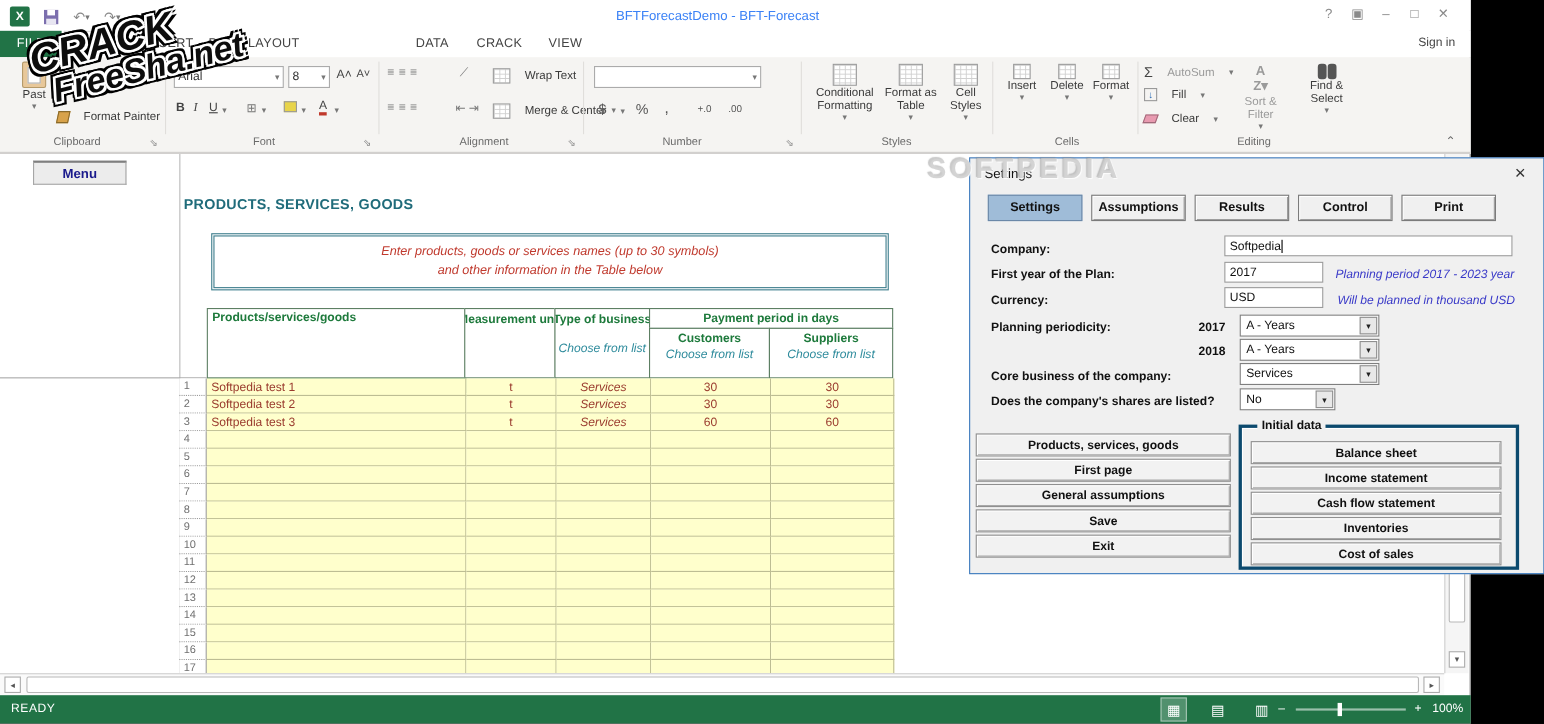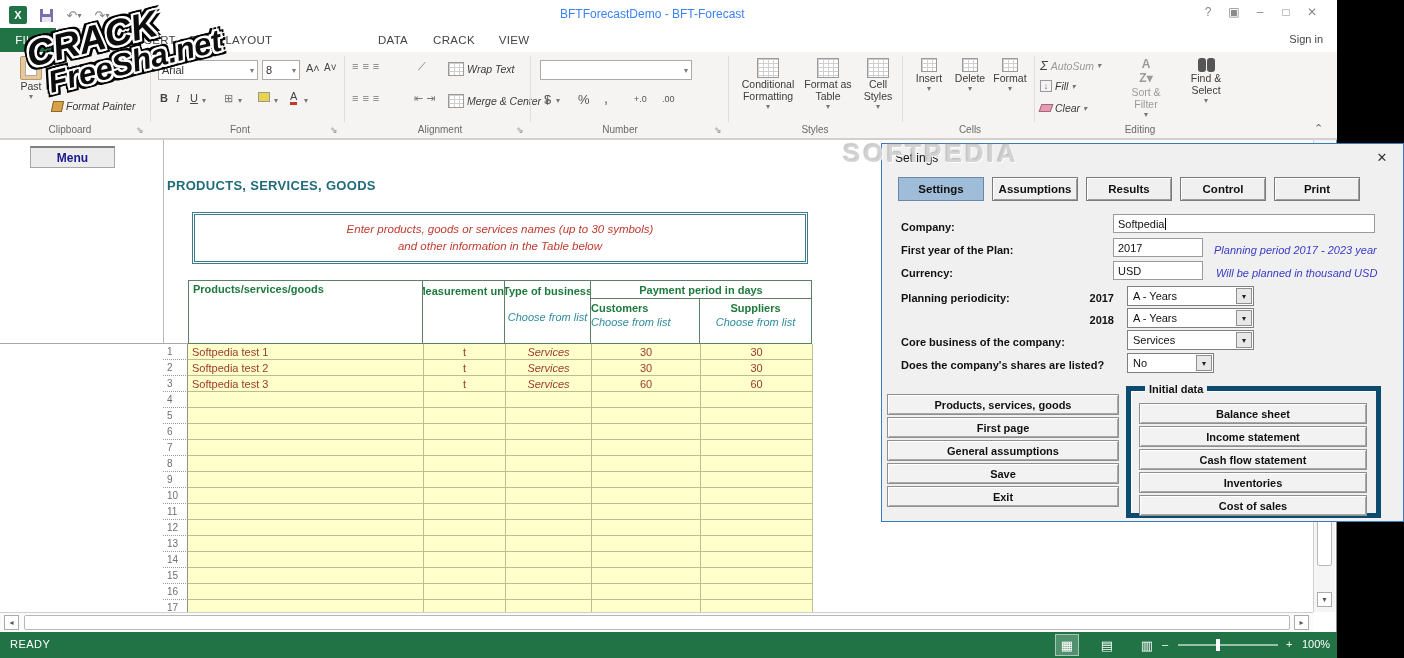--- a/index.html
+++ b/index.html
@@ -27,21 +27,21 @@
   .rtab.file { background:#217346; color:#fff; }
   .rtab.home-shape { border:1px solid #d8d8d8; border-bottom:none; background:#fff; }
   #signin { color:#444; font-size:11px; }
 
   
   #ribbon { left:0; top:52px; width:1337px; height:88px; background:#f5f4f2; border-bottom:2px solid #d2d0ce; }
   .gsep { position:absolute; top:4px; width:1px; height:66px; background:#e0dedb; }
   .glabel { position:absolute; top:72px; height:14px; font-size:10px; color:#6a6a6a; text-align:center; }
   .launcher { position:absolute; top:73px; font-size:9px; color:#8a8a8a; }
   .rbtn-big { position:absolute; display:flex; flex-direction:column; align-items:center; font-size:10.5px; color:#3b3b3b; text-align:center; line-height:1.15; }
-  .rsmall { position:absolute; font-size:10.5px; color:#3b3b3b; display:flex; align-items:center; gap:3px;font-style:italic; }
+  .rsmall { position:absolute; font-size:10.5px; color:#3b3b3b; display:flex; align-items:center; gap:13px; }
   .combo { position:absolute; background:#fff; border:1px solid #ababab; font-size:11px; color:#333; display:flex; align-items:center; padding:0 3px; }
   .combo .dd { margin-left:auto; color:#777; font-size:8px; }
   .chip { display:inline-flex; align-items:center; justify-content:center; font-size:11px; color:#444; }
   .mini-grid { width:16px; height:14px; border:1px solid #9a9a9a; background:
       linear-gradient(#cfcfcf 1px, transparent 1px) 0 0/100% 4px,
       linear-gradient(90deg,#cfcfcf 1px, transparent 1px) 0 0/5px 100%, #fff; display:inline-block; }
   .bars { font-size:11px; color:#7a7a7a; }
   .gray { color:#9a9a9a !important; }
   .dd8 { font-size:8px; color:#777; }
 
@@ -113,21 +113,21 @@
   .dinput { position:absolute; background:#fff; border:1px solid #9a9a9a; display:flex; align-items:center; padding:0 4px; color:#111; }
   .caret { display:inline-block; width:1px; height:12px; background:#000; margin-left:1px; }
   .dnote { position:absolute; color:#3a3ac8; font-style:italic; }
   .dcombo { position:absolute; background:#fff; border:1px solid #7f7f7f; display:flex; align-items:center; padding-left:5px; color:#111; }
   .dcombo .cbtn { position:absolute; right:1px; top:1px; bottom:1px; width:16px; background:#e8e8e8; border:1px solid #8f8f8f;
     display:flex; align-items:center; justify-content:center; font-size:8px; color:#222; }
   .dbtn { position:relative; height:21px; margin-bottom:2px; background:#f2f2f2; border:1px solid #8f8f8f;
     box-shadow:inset 1px 1px 0 #fff, inset -1px -1px 0 #a8a8a8; font-weight:bold; font-size:11px; color:#111;
     display:flex; align-items:center; justify-content:center; }
   #dlg-actions { left:5px; top:250px; width:232px; }
-  #groupbox { left:244px; top:242px; width:255px; height:132px; border:5px solid #0c4a6e; box-shadow:inset 1px 1px 0 #fff; }
+  #groupbox { left:244px; top:242px; width:255px; height:132px; border:3px solid #0c4a6e; box-shadow:inset 1px 1px 0 #fff; }
   #groupbox-label { position:absolute; left:14px; top:-8px; background:#f0f0f0; padding:0 4px; font-weight:bold; color:#111; }
   #initial-buttons { position:absolute; left:8px; top:12px; width:228px; }
 </style>
 </head>
 <body>
 
 <div id="stage">
   <div class="a" id="xlwin">
 
     <div class="a" id="titlebar">
@@ -334,21 +334,21 @@
           <div class="hgreen">Products/services/goods</div>
         </div>
         <div class="hc clipc hgreen" style="left:234px;top:0;width:83px;height:64px;align-items:flex-start;padding-top:4px;">
           <span style="white-space:nowrap;">Measurement unit</span>
         </div>
         <div class="hc" style="left:316px;top:0;width:87px;height:64px;overflow:hidden;">
           <div class="hgreen clipc" style="margin-top:4px;">Type of business</div>
           <div class="hteal clipc" style="margin-top:14px;">Choose from list</div>
         </div>
         <div class="hc clipc hgreen" style="left:402px;top:0;width:222px;height:19px;">Payment period in days</div>
-        <div class="hc" style="left:402px;top:18px;width:110px;height:46px;text-align:left;">
+        <div class="hc" style="left:402px;top:18px;width:110px;height:46px;text-align:center;">
           <div class="hgreen" style="margin-top:3px;">Customers</div>
           <div class="hteal" style="margin-top:2px;">Choose from list</div>
         </div>
         <div class="hc" style="left:511px;top:18px;width:113px;height:46px;text-align:center;">
           <div class="hgreen" style="margin-top:3px;">Suppliers</div>
           <div class="hteal" style="margin-top:2px;">Choose from list</div>
         </div>
       </div>
 
       <div class="a" id="grid">

